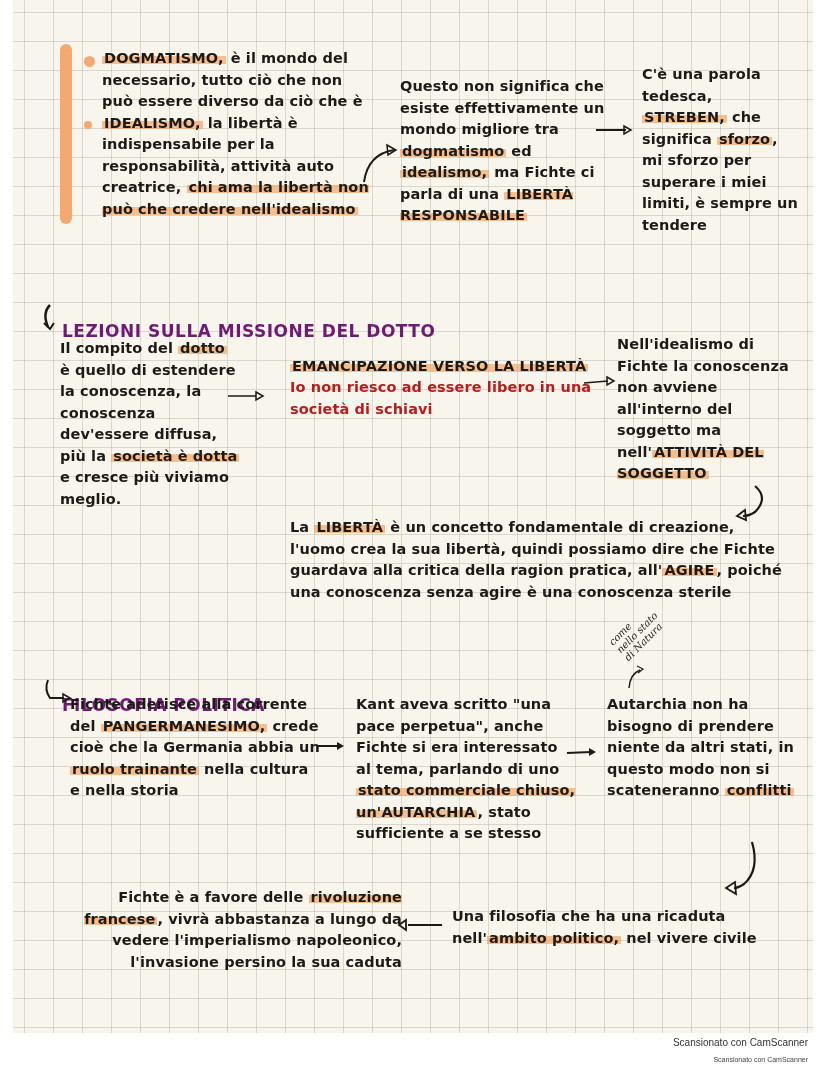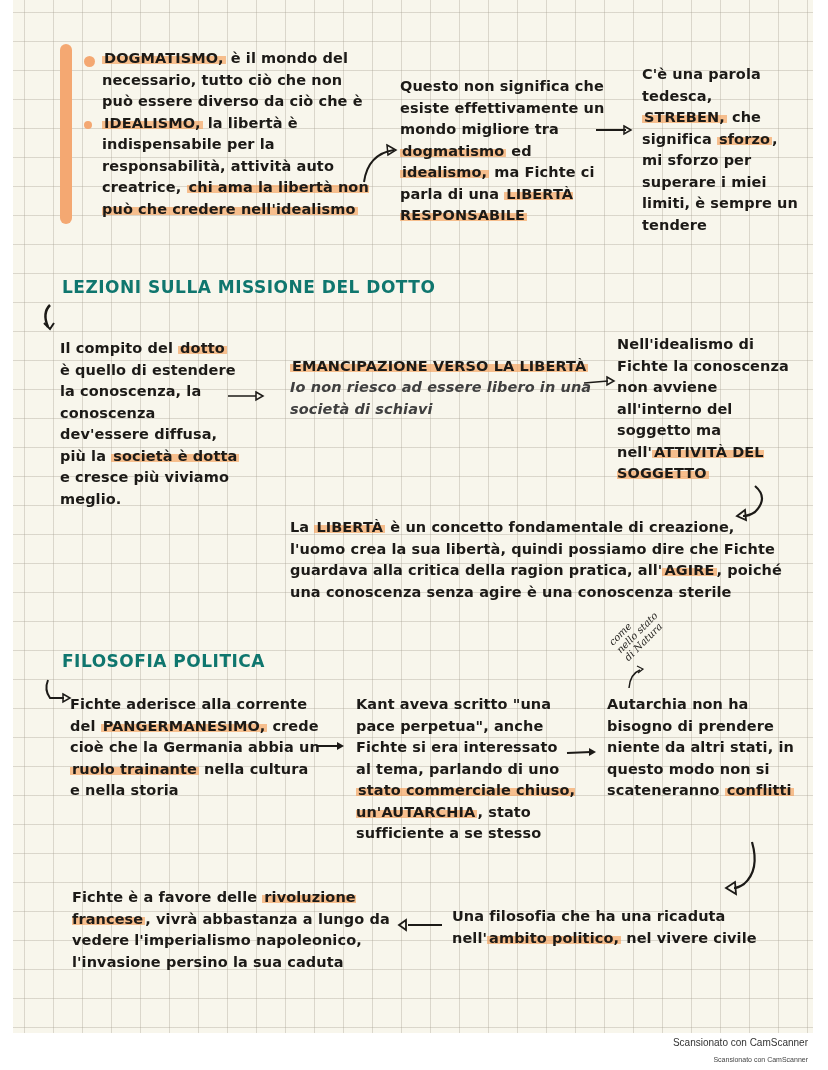--- a/index.html
+++ b/index.html
@@ -6,22 +6,22 @@
   body { width:828px; height:1070px; background:#ffffff; position:relative; overflow:hidden;
     font-family:"DejaVu Sans", sans-serif; color:#1c1a17; }
   .paper { position:absolute; left:13px; top:0; width:800px; height:1033px;
     background-color:#f8f6ec;
     background-image:
       linear-gradient(to right, rgba(170,165,150,0.38) 1px, transparent 1px),
       linear-gradient(to bottom, rgba(170,165,150,0.38) 1px, transparent 1px);
     background-size:29px 29px; background-position:11px 12px; }
   .block { position:absolute; font-size:14.5px; line-height:21.5px; font-weight:bold; letter-spacing:0.1px; }
   .hl { background:linear-gradient(to bottom, transparent 35%, rgba(245,160,90,0.65) 35%, rgba(245,160,90,0.65) 90%, transparent 90%); border-radius:3px; padding:0 2px; }
-  .orange-text { color:#404040;font-style:italic; }
-  .heading { position:absolute; color:#0f766e; font-weight:bold; font-size:17px; letter-spacing:0.5px; font-family:"DejaVu Sans", sans-serif; }
+  .orange-text { color:#b91c1c; }
+  .heading { position:absolute; color:#701a75; font-weight:bold; font-size:17px; letter-spacing:0.5px; font-family:"DejaVu Sans", sans-serif;margin-top:44px; }
   .vbar { position:absolute; left:60px; top:44px; width:12px; height:180px; background:#f4a872; border-radius:6px; }
   .dot { position:absolute; width:11px; height:11px; border-radius:50%; background:#f4a872; }
   svg.arrow { position:absolute; overflow:visible; }
   .footer1 { position:absolute; right:20px; top:1037px; font-family:"Liberation Sans", sans-serif; font-size:10px; color:#333; }
   .footer2 { position:absolute; right:20px; top:1056px; font-family:"Liberation Sans", sans-serif; font-size:7px; color:#444; }
   .note { position:absolute; left:630px; top:630px; transform:rotate(-45deg); transform-origin:left bottom;
     font-family:"DejaVu Serif", serif; font-style:italic; font-size:10px; line-height:11px; color:#1c1a17; }
 </style>
 </head>
 <body>
@@ -141,18 +141,18 @@
 
 <div class="block" style="left:452px;top:906px;width:320px;">
   <span>Una filosofia che ha una ricaduta nell'</span><span class="hl">ambito politico,</span><span> nel vivere civile</span>
 </div>
 
 <svg class="arrow" style="left:396px;top:918px;" width="48" height="14">
   <path d="M12 7 L46 7" stroke="#1c1a17" stroke-width="2"></path>
   <path d="M10 2 L3 7 L10 12 Z" stroke="#1c1a17" stroke-width="1.8" fill="none"></path>
 </svg>
 
-<div class="block" style="left:72px;top:887px;width:330px;">
+<div class="block" style="left:72px;top:887px;width:330px;text-align:right;">
   <span>Fichte è a favore delle </span><span class="hl">rivoluzione francese</span><span>, vivrà abbastanza a lungo da vedere l'imperialismo napoleonico, l'invasione persino la sua caduta</span>
 </div>
 
 <div class="footer1">Scansionato con CamScanner</div>
 <div class="footer2">Scansionato con CamScanner</div>
 
 </body></html>

